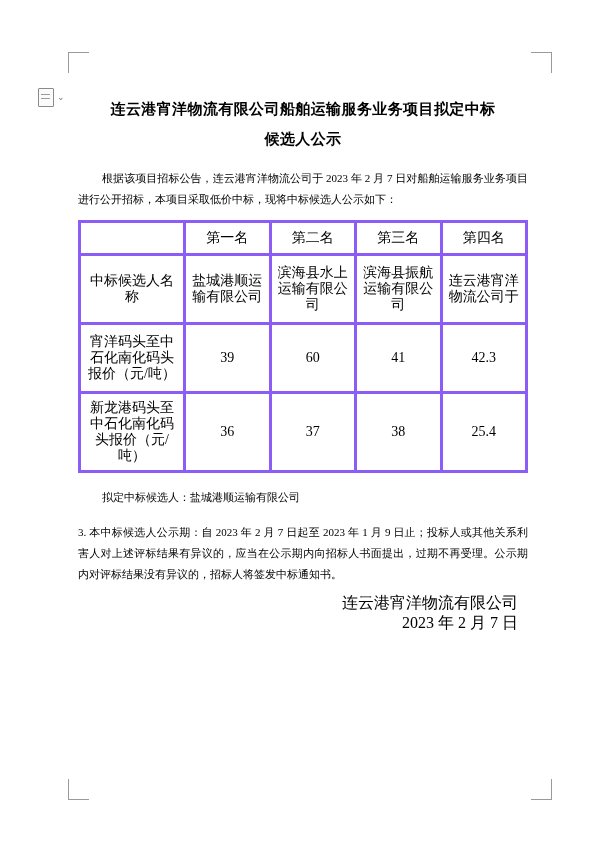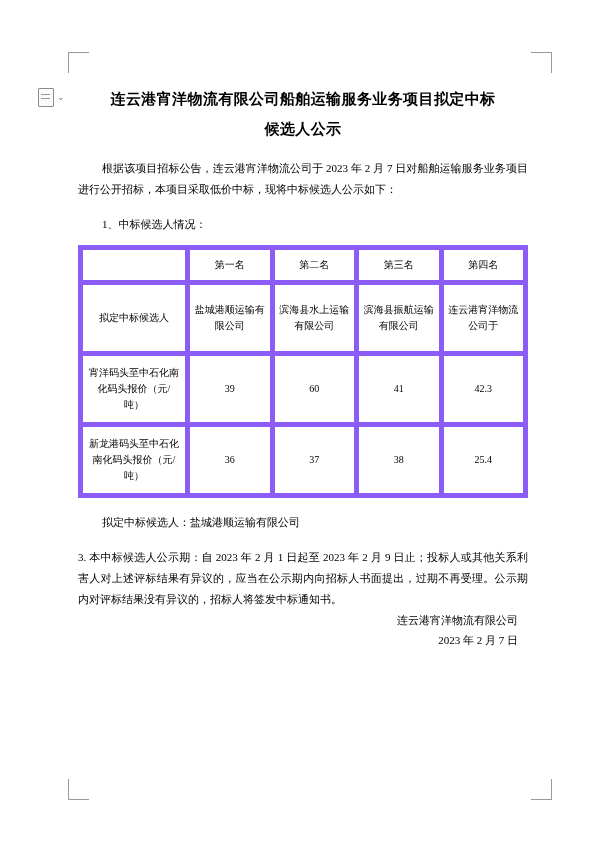--- a/index.html
+++ b/index.html
@@ -64,21 +64,21 @@
   .doc-icon .page-glyph::after  { top: 9px; }
   .doc-icon .caret {
     font-size: 9px;
     color: #777;
     line-height: 1;
   }
 
   .content {
     position: absolute;
     left: 78px;
-    top: 72px;
+    top: 82px;
     width: 450px;
   }
 
   h1.title {
     font-size: 15px;
     font-weight: bold;
     text-align: center;
     line-height: 30px;
     margin: 12px 0 0 0;
     letter-spacing: 0.4px;
@@ -95,22 +95,22 @@
   p.indent { text-indent: 24px; }
   p.indent2 { text-indent: 24px; }
 
   table.bid {
     border-collapse: collapse;
     width: 100%;
     margin-top: 10px;
     table-layout: fixed;
   }
   table.bid td {
-    border: 5px solid #8b5cf6;
-    font-size: 10px;
+    border: 3px solid #8b5cf6;
+    font-size: 14px;
     line-height: 16px;
     text-align: center;
     vertical-align: middle;
     padding: 6px 3px;
   }
   table.bid td.rowhead {
     width: 96px;
     padding: 6px 6px;
   }
   table.bid tr.hdr td {
@@ -123,22 +123,23 @@
   table.bid td.num { font-family: "Liberation Serif", serif; }
 
   .sect3 { margin-top: 16px; }
 
   .contacts {
     font-size: 11.5px;
     line-height: 19px;
     margin-top: 14px;
   }
   .signoff {
-    font-size: 11px;
+    font-size: 16px;
     line-height: 20px;
+    margin-top: 8px;
     text-align: right;
     padding-right: 10px;
   }
 </style>
 </head>
 <body>
 
 <div class="page">
 
   <div class="crop tl"></div>
@@ -152,33 +153,32 @@
   </div>
 
   <div class="content">
 
     <h1 class="title">
       <span>连云港宵洋物流有限公司船舶运输服务业务项目拟定中标</span>
       <span class="line2">候选人公示</span>
     </h1>
 
     <p class="para indent">根据该项目招标公告，连云港宵洋物流公司于 2023 年 2 月 7 日对船舶运输服务业务项目进行公开招标，本项目采取低价中标，现将中标候选人公示如下：</p>
-    <p class="para indent2">1、中标候选人情况：</p>
 
     <table class="bid">
       <tbody>
           <tr class="hdr">
         <td class="rowhead"></td>
         <td>第一名</td>
         <td>第二名</td>
         <td>第三名</td>
         <td>第四名</td>
       </tr>
       <tr class="names">
-        <td class="rowhead">拟定中标候选人</td>
+        <td class="rowhead">中标候选人名称</td>
         <td>盐城港顺运输有限公司</td>
         <td>滨海县水上运输有限公司</td>
         <td>滨海县振航运输有限公司</td>
         <td>连云港宵洋物流公司于</td>
       </tr>
       <tr class="price">
         <td class="rowhead">宵洋码头至中石化南化码头报价（元/吨）</td>
         <td class="num">39</td>
         <td class="num">60</td>
         <td class="num">41</td>
@@ -191,21 +191,21 @@
         <td class="num">38</td>
         <td class="num">25.4</td>
       </tr>
     </tbody>
       </table>
 
     <p class="para indent">
       <span class="bold-lead">拟定中标候选人：</span><span>盐城港顺运输有限公司</span>
     </p>
 
-    <p class="para sect3">3. 本中标候选人公示期：自 2023 年 2 月 1 日起至 2023 年 2 月 9 日止；投标人或其他关系利害人对上述评标结果有异议的，应当在公示期内向招标人书面提出，过期不再受理。公示期内对评标结果没有异议的，招标人将签发中标通知书。</p>
+    <p class="para sect3">3. 本中标候选人公示期：自 2023 年 2 月 7 日起至 2023 年 1 月 9 日止；投标人或其他关系利害人对上述评标结果有异议的，应当在公示期内向招标人书面提出，过期不再受理。公示期内对评标结果没有异议的，招标人将签发中标通知书。</p>
 
 
     <div class="signoff">
       <div>连云港宵洋物流有限公司</div>
       <div>2023 年 2 月 7 日</div>
     </div>
 
   </div>
 </div>
 

